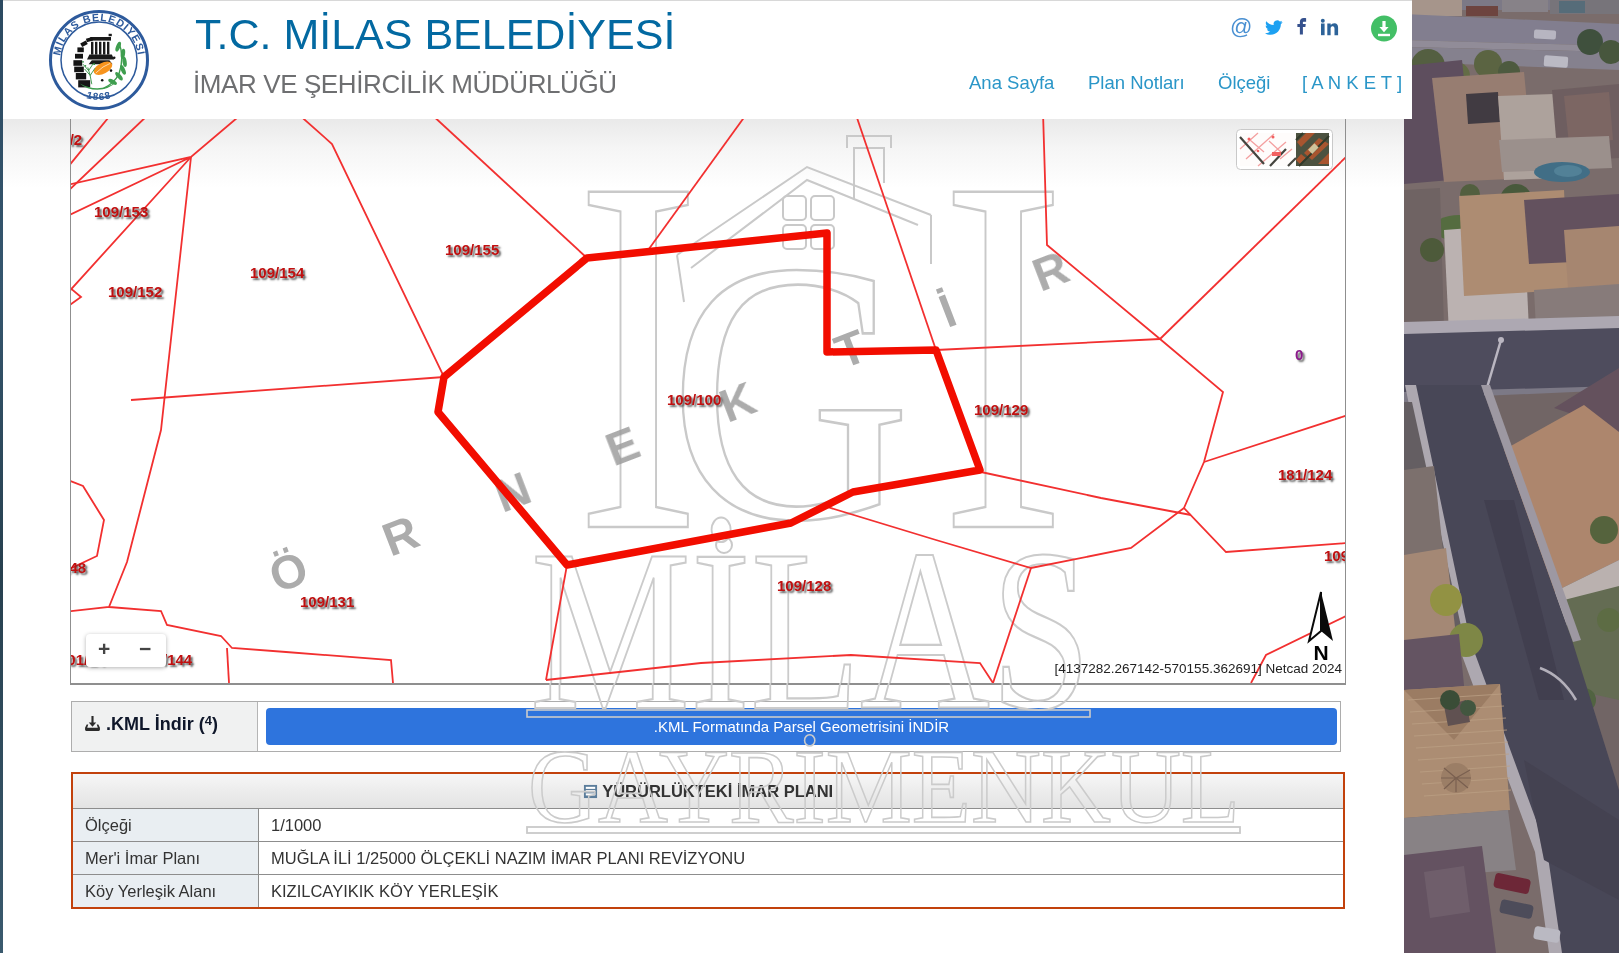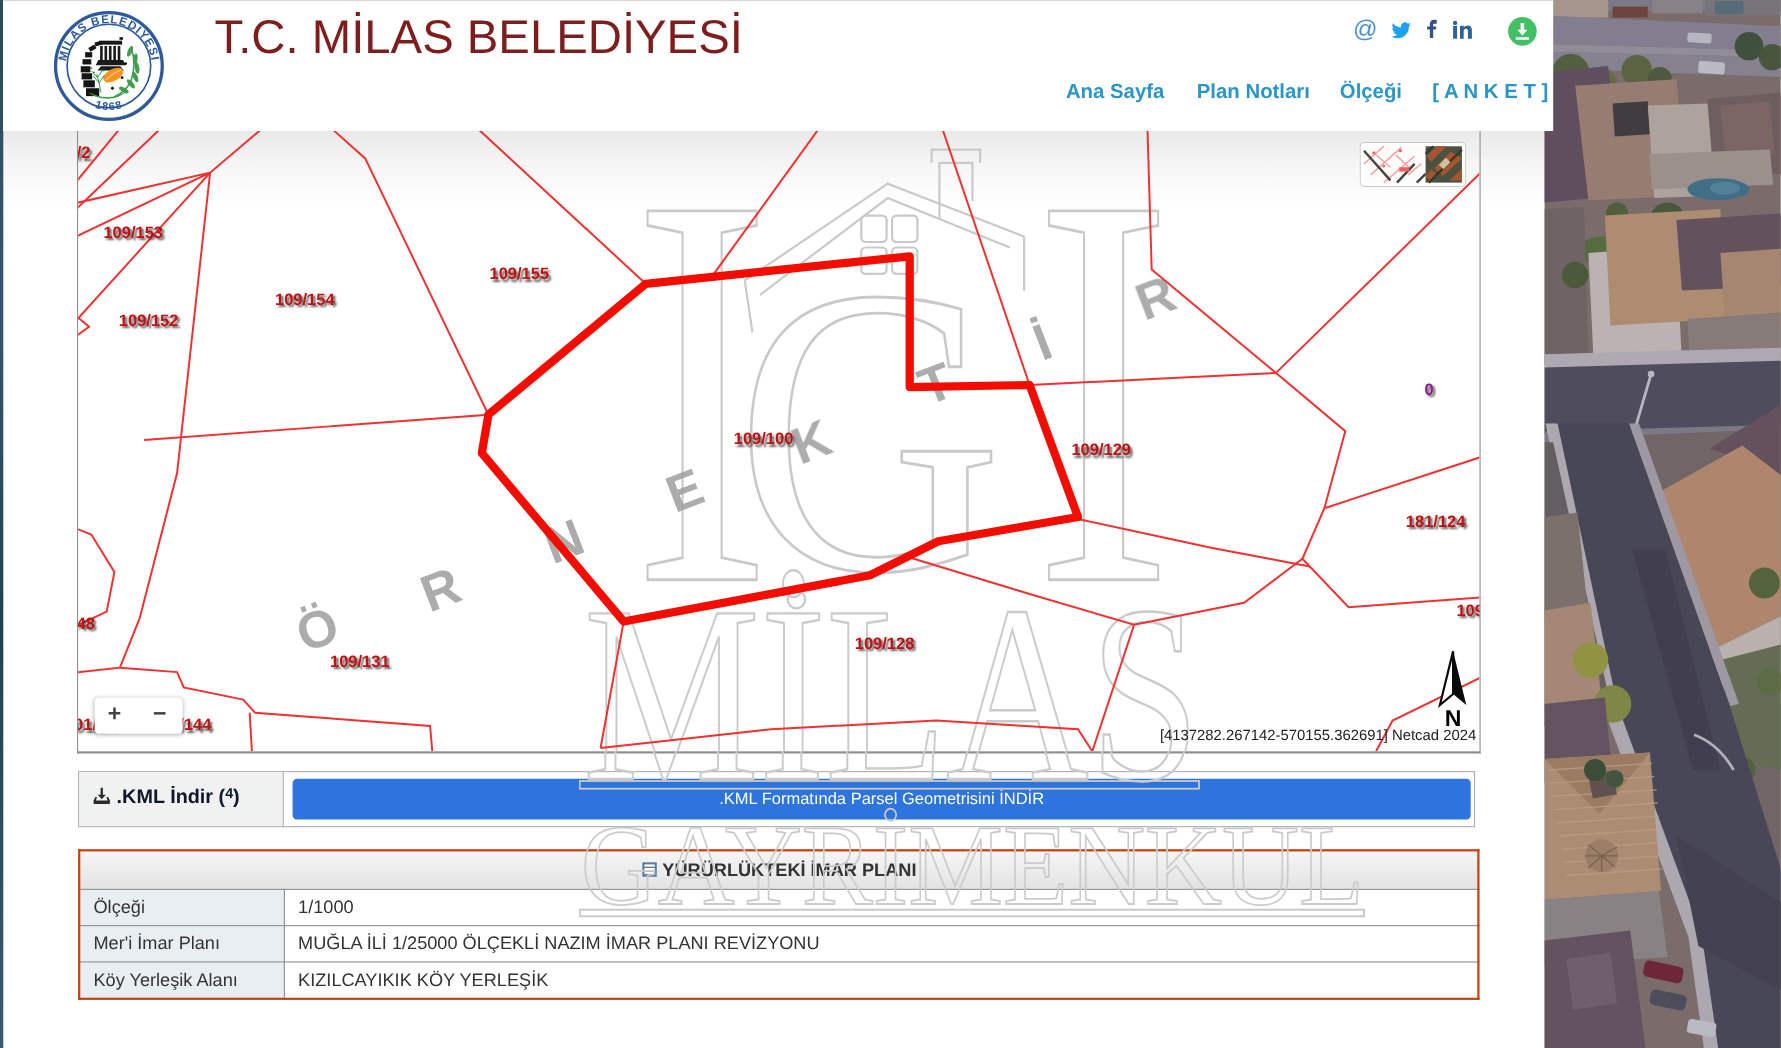--- a/index.html
+++ b/index.html
@@ -2,23 +2,23 @@
 <html lang="tr"><head>
 <meta charset="utf-8">
 <title>T.C. MİLAS BELEDİYESİ</title>
 <style>
   html,body{margin:0;padding:0;background:#fff;}
   body{font-family:"Liberation Sans", sans-serif;}
   .page{position:relative;width:1619px;height:953px;overflow:hidden;background:#fff;}
   .abs{position:absolute;}
   
   .header{left:3px;top:0;width:1409px;height:118px;background:#fff;z-index:8;border-top:1px solid #d8d8d8;}
-  .title1{left:192px;top:9px;font-size:43px;color:#7f1d1d;letter-spacing:0px;}
+  .title1{left:192px;top:9px;font-size:43px;color:#0369a1;letter-spacing:0px;}
   .title2{left:190px;top:68px;font-size:26px;color:#6e6f71;letter-spacing:-0.4px;}
-  .nav{top:71px;font-size:18.5px;color:#2a96c8;font-weight:bold;}
+  .nav{top:71px;font-size:18.5px;color:#2a96c8;}
   
   .bodybg{left:3px;top:118px;width:1401px;height:835px;background:linear-gradient(#e9e9e9 0px,#f5f5f5 30px,#ffffff 70px);}
   
   .map{left:70px;top:112px;width:1274px;height:571px;border-left:1px solid #8f8f8f;border-right:1px solid #8f8f8f;border-bottom:2px solid #8f8f8f;overflow:hidden;z-index:2;}
   .bubelge{left:4px;top:7px;font-size:13.5px;color:#3c3c3c;z-index:7;}
   .plabel{font-weight:bold;font-size:15px;color:#c01010;text-shadow:2px 2px 2px rgba(40,40,40,.75);z-index:6;white-space:nowrap;}
   .zoomctrl{left:15px;top:522px;width:80px;height:33px;background:#fff;border-radius:4px;box-shadow:0 1px 4px rgba(0,0,0,.3);z-index:9;font-weight:bold;color:#444;}
   .zoomctrl span{position:absolute;top:3px;font-size:21px;}
   .coords{right:3px;top:549px;font-size:13.5px;color:#222;z-index:9;}
   .wm2{left:70px;top:683px;z-index:12;pointer-events:none;}
@@ -223,20 +223,21 @@
       </g>
       <circle cx="35" cy="60" r="1.1" fill="#2f8f3f"></circle>
             <circle cx="46" cy="58" r="1.1" fill="#2f8f3f"></circle>
             <circle cx="32" cy="55" r="1.1" fill="#2f8f3f"></circle>
       </g>
     </svg>
   </div>
 
   <div class="abs title1">T.C. MİLAS BELEDİYESİ</div>
 
+  <div class="abs title2">İMAR VE ŞEHİRCİLİK MÜDÜRLÜĞÜ</div>
 
   <div class="abs" id="social" style="left:1222px;top:12px;">
     <svg width="180" height="32" viewBox="0 0 180 32">
 
       <text x="5" y="21" font-size="22" fill="#4a90d2">@</text>
 
       <path transform="translate(40,7) scale(0.88)" fill="#1da1f2" d="M20 2.3c-.7.3-1.5.6-2.3.7.8-.5 1.5-1.3 1.8-2.2-.8.5-1.7.8-2.6 1A4.1 4.1 0 0 0 9.9 5.6C6.5 5.4 3.5 3.8 1.5 1.3c-.4.6-.6 1.3-.6 2.1 0 1.4.7 2.7 1.8 3.4-.7 0-1.3-.2-1.9-.5v.1c0 2 1.4 3.6 3.3 4-.3.1-.7.1-1.1.1-.3 0-.5 0-.8-.1.5 1.6 2 2.8 3.8 2.8A8.3 8.3 0 0 1 0 15c1.8 1.2 4 1.9 6.3 1.9 7.5 0 11.7-6.3 11.7-11.7v-.5c.8-.6 1.5-1.3 2-2.4z"></path>
 
       <path transform="translate(71,5) scale(0.92)" fill="#35518d" d="M8.5 4h2.5V.2C10.6.1 9.6 0 8.4 0 5.9 0 4.2 1.5 4.2 4.3V6.5H1.5v3.2h2.7V18h3.3V9.7h2.7l.4-3.2H7.5V4.6c0-.4.2-.6 1-.6z"></path>
 

